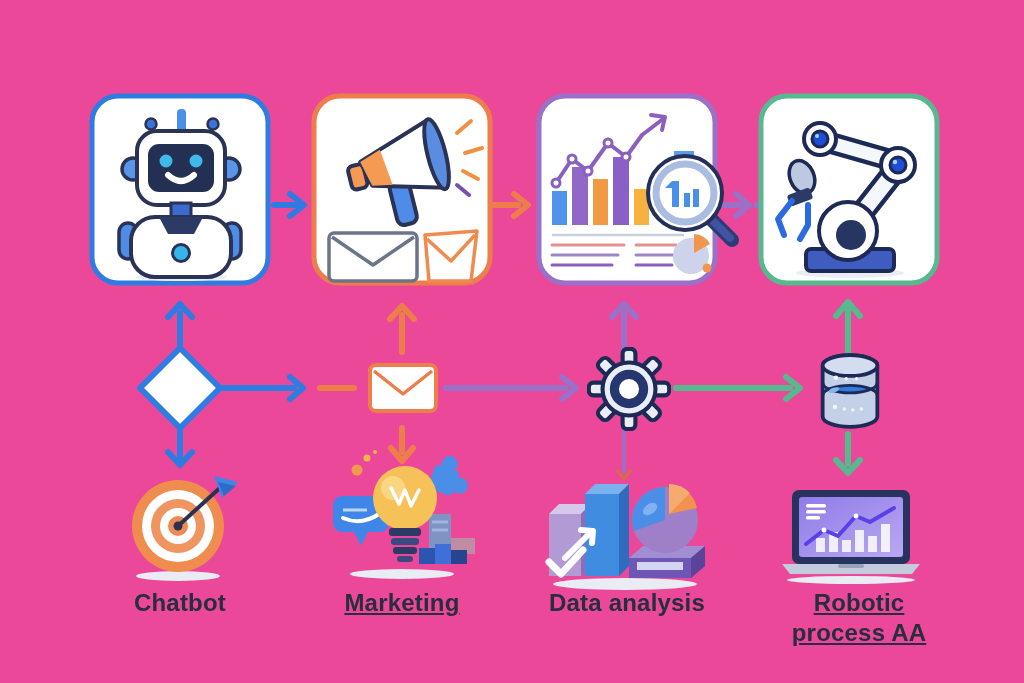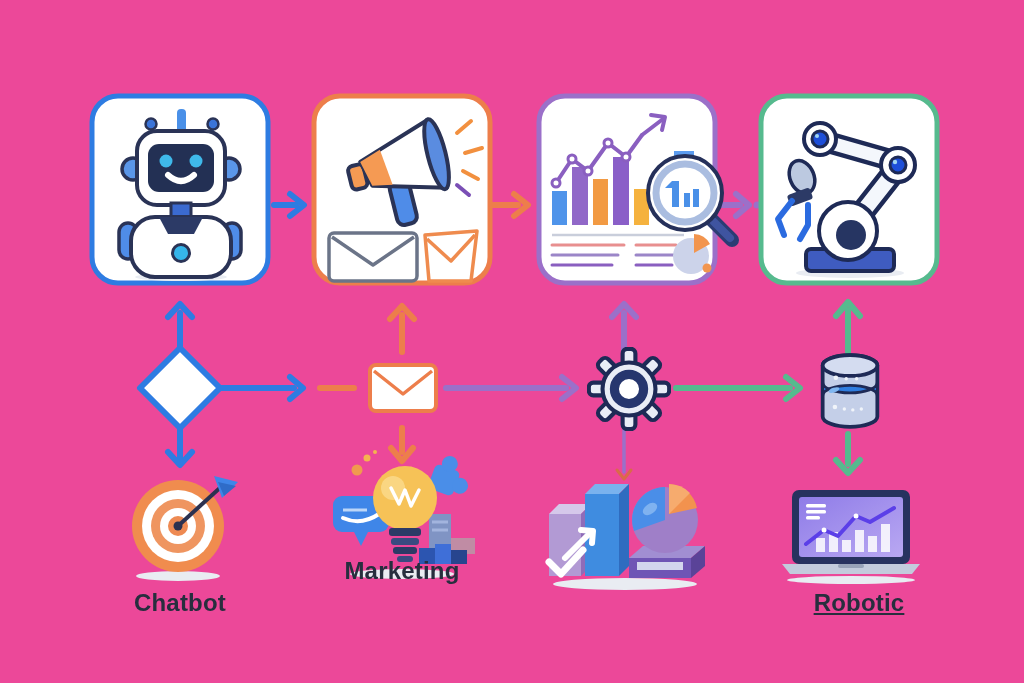--- a/index.html
+++ b/index.html
@@ -352,22 +352,27 @@
       <polygon points="6,76 144,76 136,86 14,86" fill="#c3cbdc"></polygon>
       <rect x="62" y="76" width="26" height="4" rx="2" fill="#97a2b8"></rect>
     </svg>
   </div>
 
   <div class="node-label" style="left:89px;top:588px;">
     <div>Chatbot</div>
     <div></div>
   </div>
 
-  <div class="node-label" style="left:311px;top:556px;">
+  <div class="node-label" style="left:311px;top:588px;text-decoration:underline;">
     <div>Marketing</div>
   </div>
 
+  <div class="node-label" style="left:536px;top:588px;">
+    <div>Data analysis</div>
+    <div></div>
+  </div>
 
   <div class="node-label" style="left:768px;top:588px;text-decoration:underline;">
     <div>Robotic</div>
+    <div>process AA</div>
   </div>
 
 </div>
 
 </body></html>

